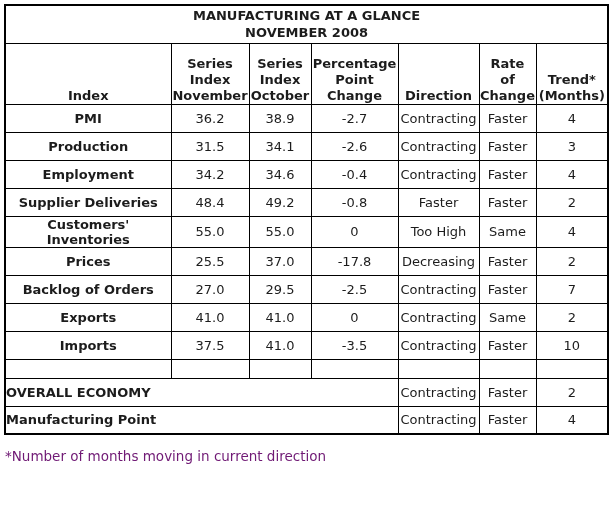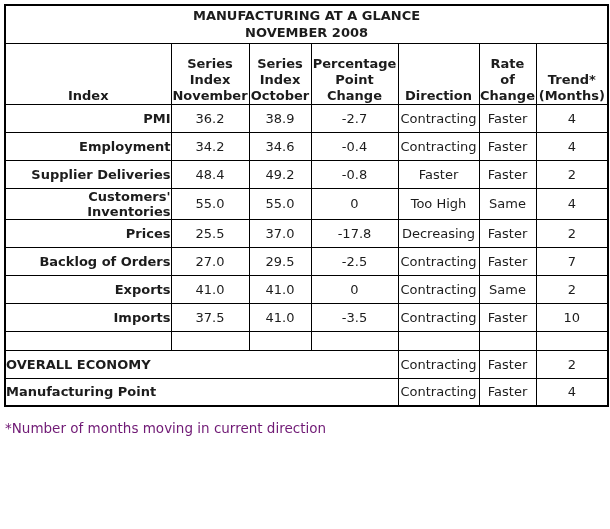--- a/index.html
+++ b/index.html
@@ -40,21 +40,21 @@
     color: #000;
     white-space: pre-line;
     line-height: 16px;
     padding: 2px 1px 4px 1px;
     margin-top: 32px;
   }
   tr.data-row { height: 28px; }
   td.idx {
     font-weight: bold;
     color: #000;
-    text-align: right;
+    text-align: center;
     padding-left: 5px;
   }
   td.val { text-align: center; }
   tr.spacer-row { height: 19px; }
   td.sum-label {
     font-weight: bold;
     color: #000;
   }
   .footnote {
     margin: 13px 0 0 5px;
@@ -105,20 +105,29 @@
     <td class="idx">PMI</td>
     <td class="val">36.2</td>
     <td class="val">38.9</td>
     <td class="val">-2.7</td>
     <td class="val">Contracting</td>
     <td class="val">Faster</td>
     <td class="val">4</td>
   </tr>
 
 
+  <tr class="data-row">
+    <td class="idx">Production</td>
+    <td class="val">31.5</td>
+    <td class="val">34.1</td>
+    <td class="val">-2.6</td>
+    <td class="val">Contracting</td>
+    <td class="val">Faster</td>
+    <td class="val">3</td>
+  </tr>
 
   <tr class="data-row">
     <td class="idx">Employment</td>
     <td class="val">34.2</td>
     <td class="val">34.6</td>
     <td class="val">-0.4</td>
     <td class="val">Contracting</td>
     <td class="val">Faster</td>
     <td class="val">4</td>
   </tr>

